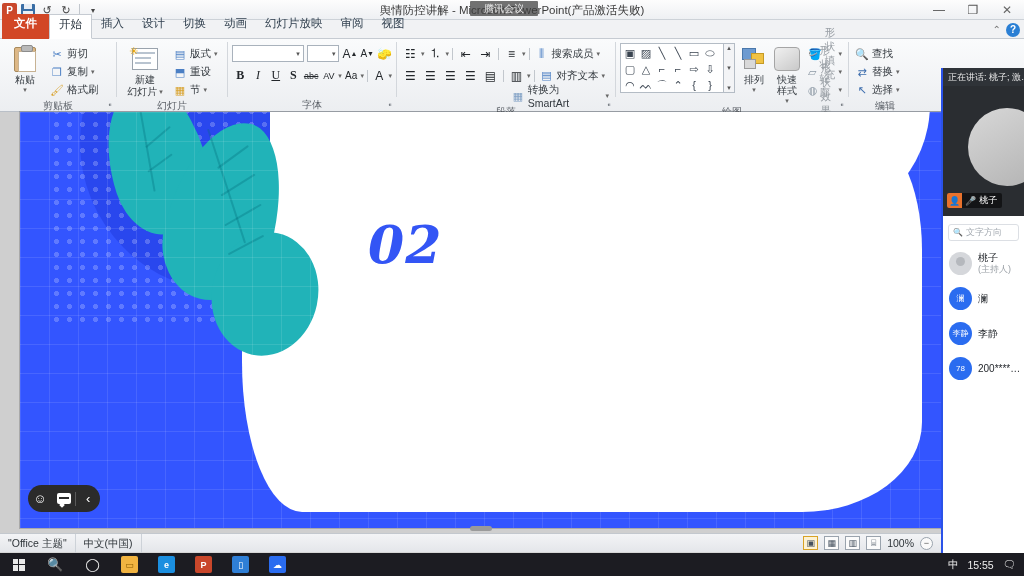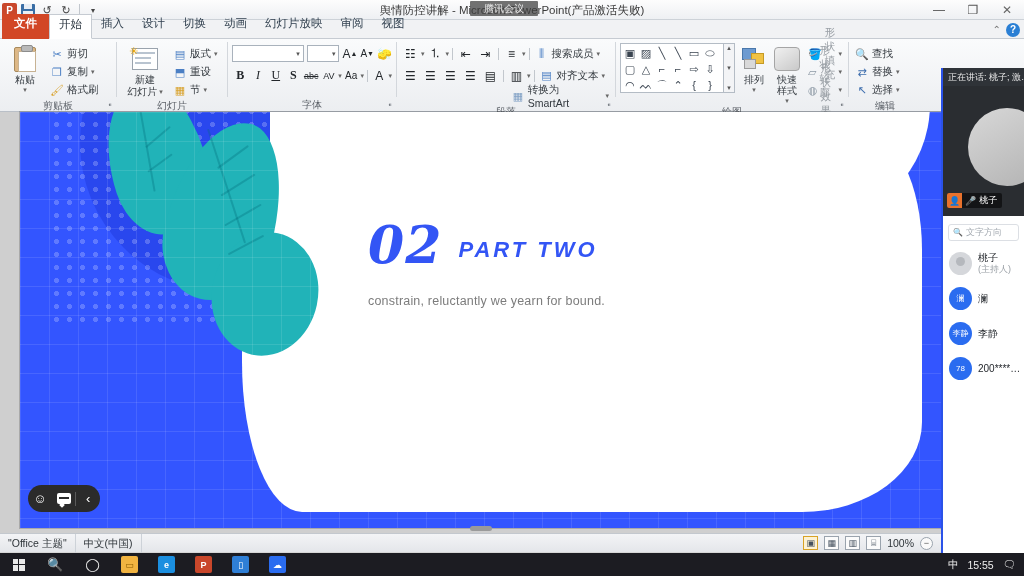--- a/index.html
+++ b/index.html
@@ -526,24 +526,22 @@
       <div class="leaf-veins" style="left:92px;top:-20px;width:100px;height:150px;">
         <span style="left:26px;top:4px;width:96px;transform:rotate(80deg);transform-origin:left;"></span>
         <span style="left:30px;top:44px;width:32px;transform:rotate(-40deg);"></span>
         <span style="left:33px;top:70px;width:30px;transform:rotate(-36deg);"></span>
       </div>
       <div class="grid-ov"></div>
 
       <div class="slide-txt">
         <div class="pt-row">
           <div class="pt-num">02</div>
-          <div class="pt-lbl">PART TWO</div>
         </div>
         <div class="en-body">
-          <div>constrain, reluctantly we yearn for bound.</div>
         </div>
       </div>
 
       <div class="float-bar">
         <div class="fb">☺</div>
         <div class="fb" style="position:relative">
           <span style="display:block;width:14px;height:11px;background:#fff;border-radius:2px;position:relative">
             <span style="position:absolute;left:2px;top:4px;width:10px;height:2px;background:#2b2b2b;"></span>
             <span style="position:absolute;left:3px;bottom:-3px;width:4px;height:4px;background:#fff;transform:rotate(45deg)"></span>
           </span>

